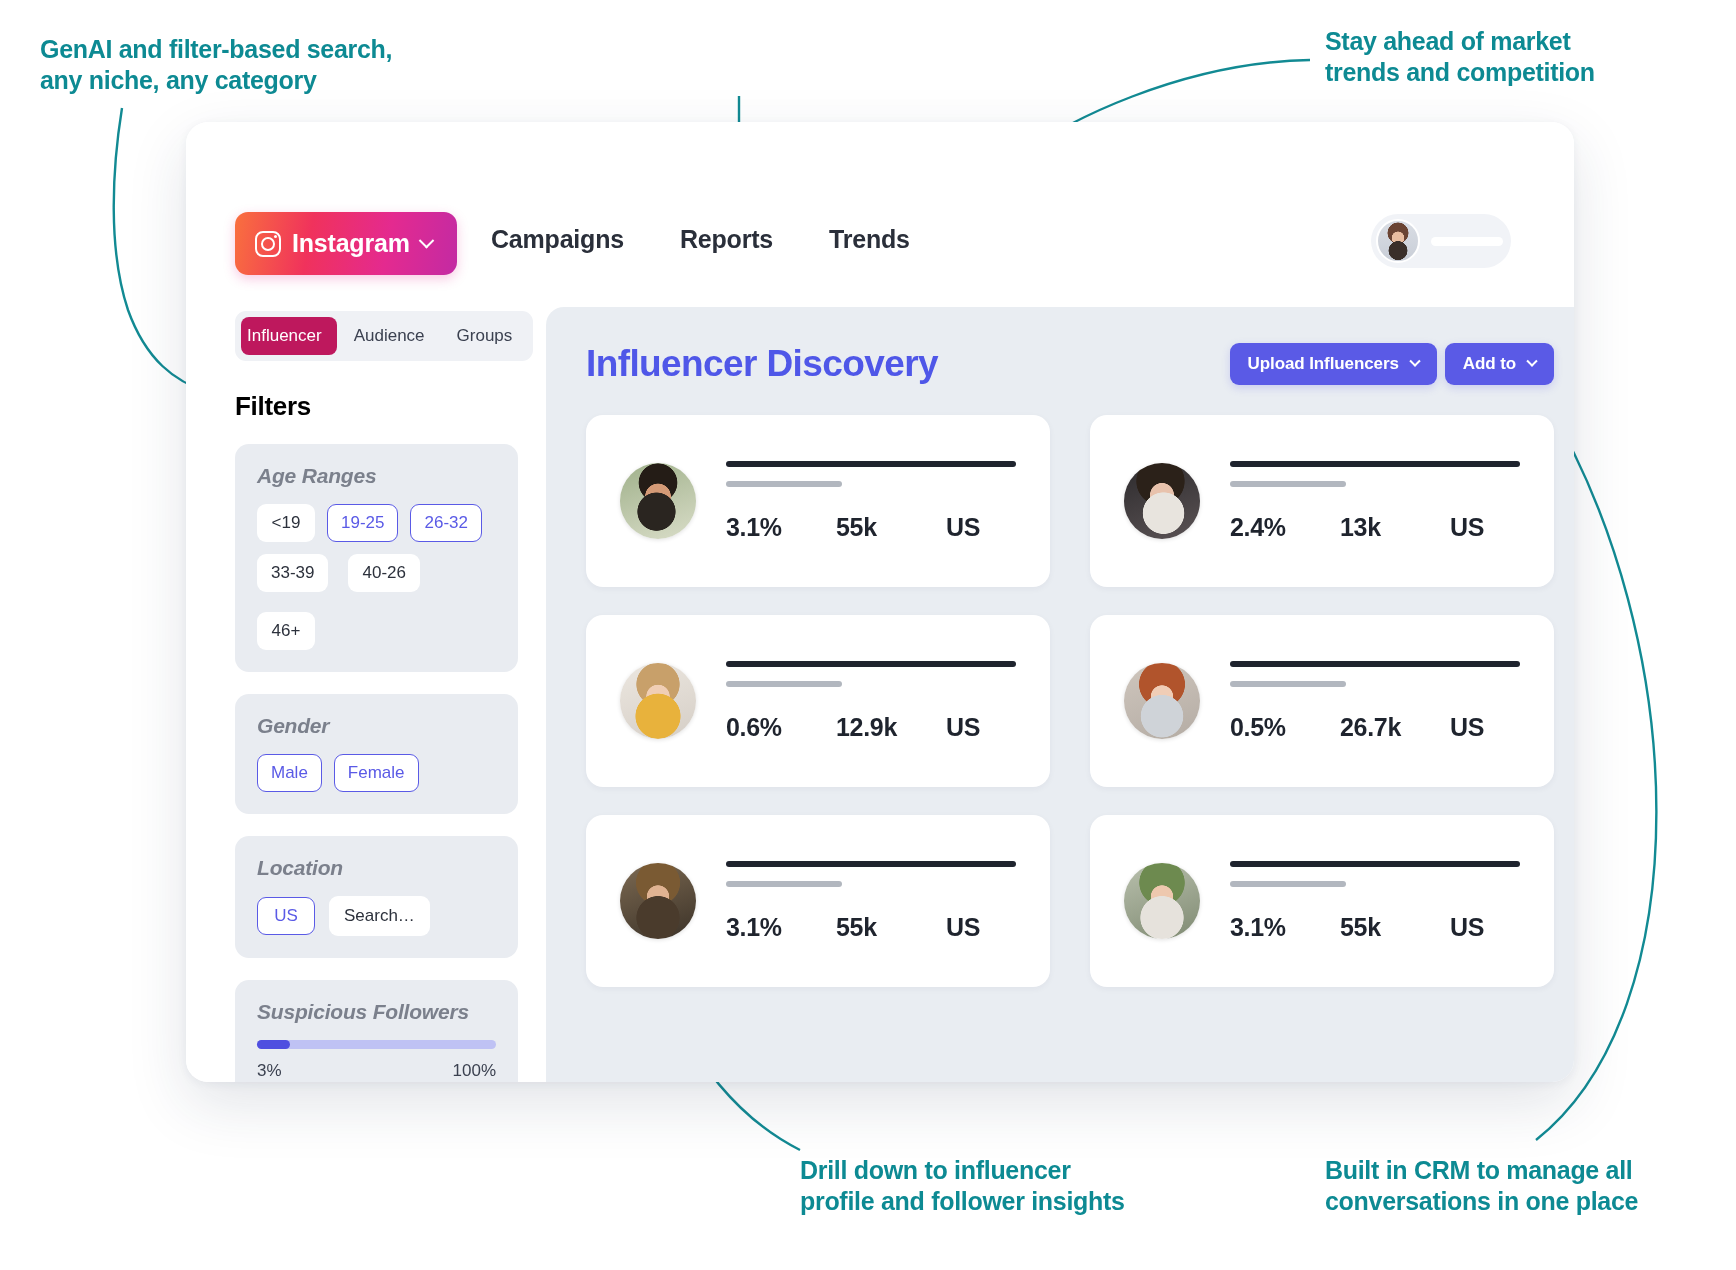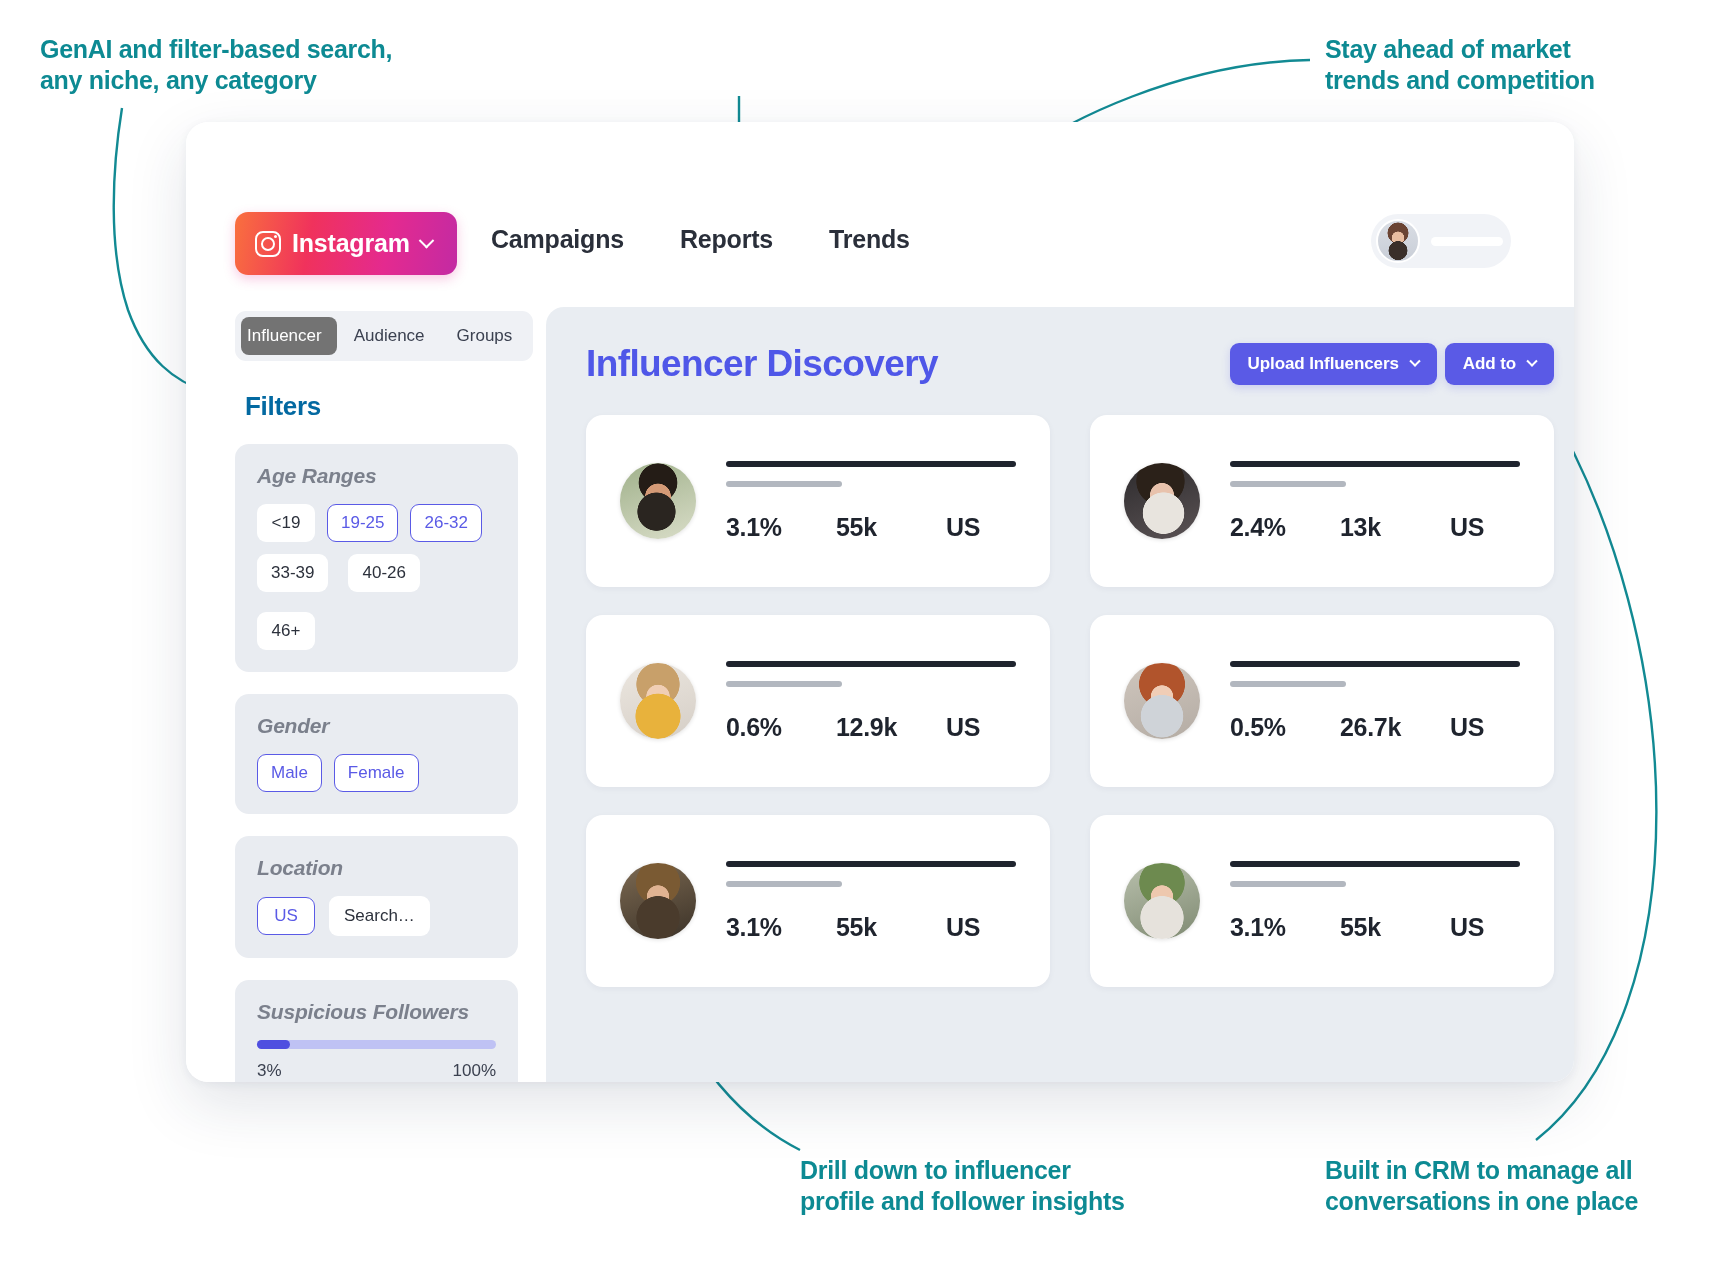--- a/index.html
+++ b/index.html
@@ -16,21 +16,21 @@
     position: absolute;
     color: #0d8a93;
     font-weight: bold;
     font-size: 25px;
     line-height: 1.25;
     letter-spacing: -0.3px;
     white-space: pre-line;
   }
   .annot-tl { left: 40px;  top: 34px; }
   .annot-tc { left: 668px; top: 34px; }
-  .annot-tr { left: 1325px; top: 34px; }
+  .annot-tr { left: 1325px; top: 26px; }
   .annot-bl { left: 800px; top: 1155px; }
   .annot-br { left: 1325px; top: 1155px; }
 
   .arrow-svg { position: absolute; left: 0; top: 0; width: 1736px; height: 1270px; pointer-events: none; }
 
   
   .app-window {
     position: absolute;
     left: 186px; top: 122px;
     width: 1388px; height: 960px;
@@ -129,29 +129,28 @@
     margin-top: 4px;
   }
   .seg {
     padding: 9px 15px;
     font-size: 17px;
     color: #3b4150;
     border-radius: 8px;
     cursor: pointer;
     white-space: nowrap;
   }
-  .seg.active { background: #737373; color: #ffffff; padding-left: 6px; }
+  .seg.active { background: #be185d; color: #ffffff; padding-left: 6px; }
 
   .filters-title {
     margin-top: 30px;
     font-size: 26px;
     font-weight: bold;
-    color: #0369a1;
+    color: #000000;
     letter-spacing: -0.3px;
-    margin-left: 10px;
   }
 
   .fcard {
     margin-top: 22px;
     background: #e9ecf1;
     border-radius: 14px;
     padding: 20px 22px 22px 22px;
   }
   .fcard-title {
     font-size: 21px; font-weight: bold; color: #7b808c;

